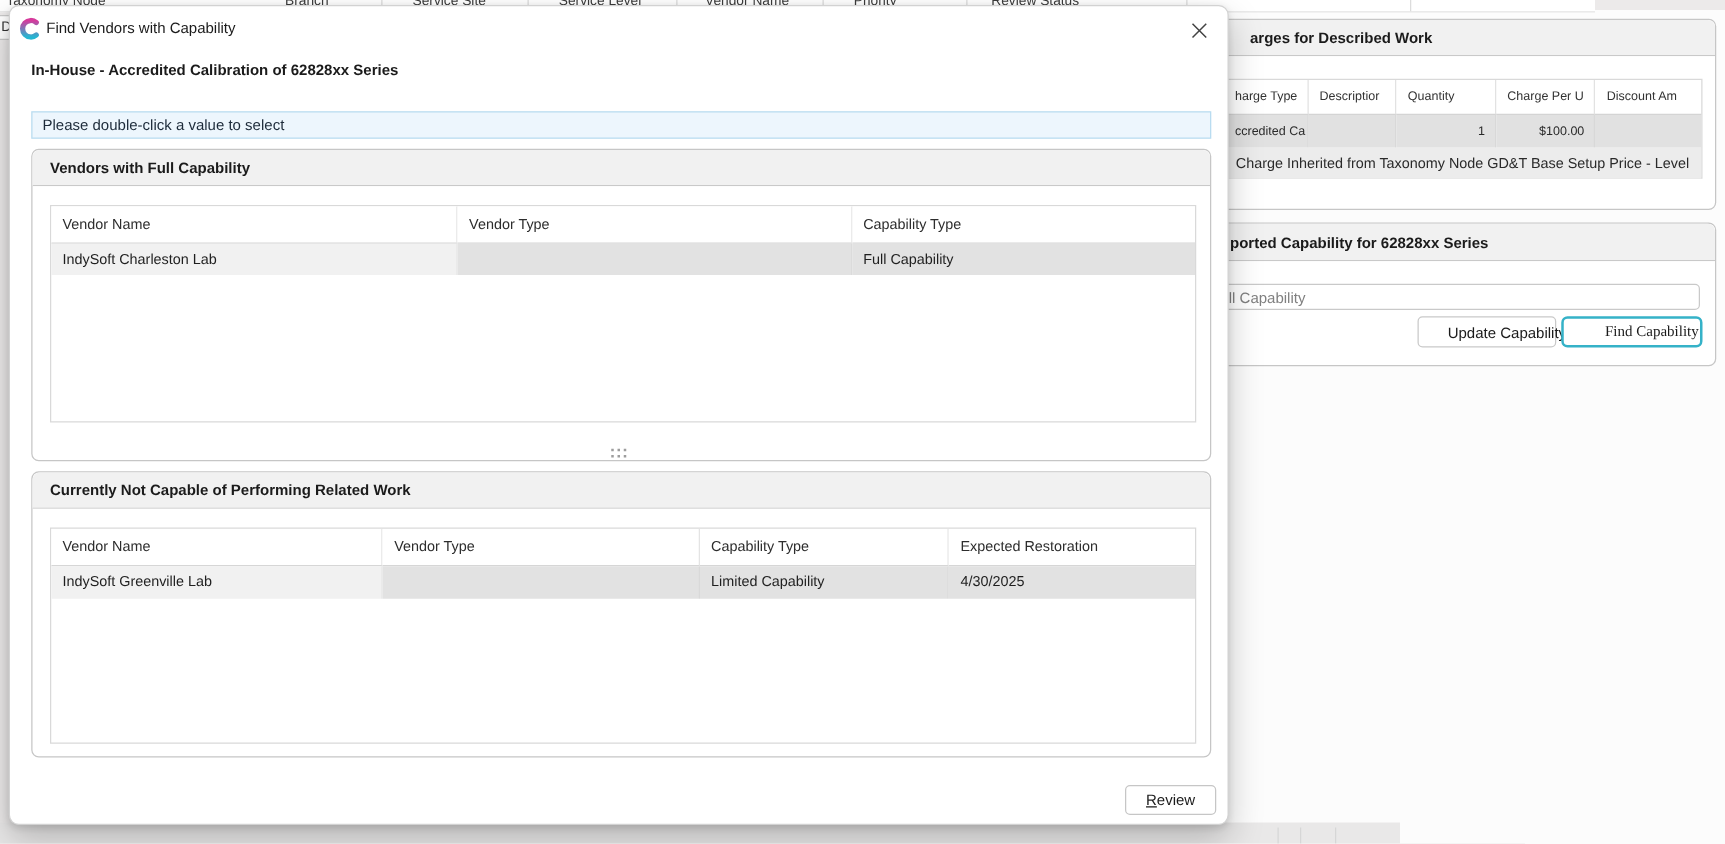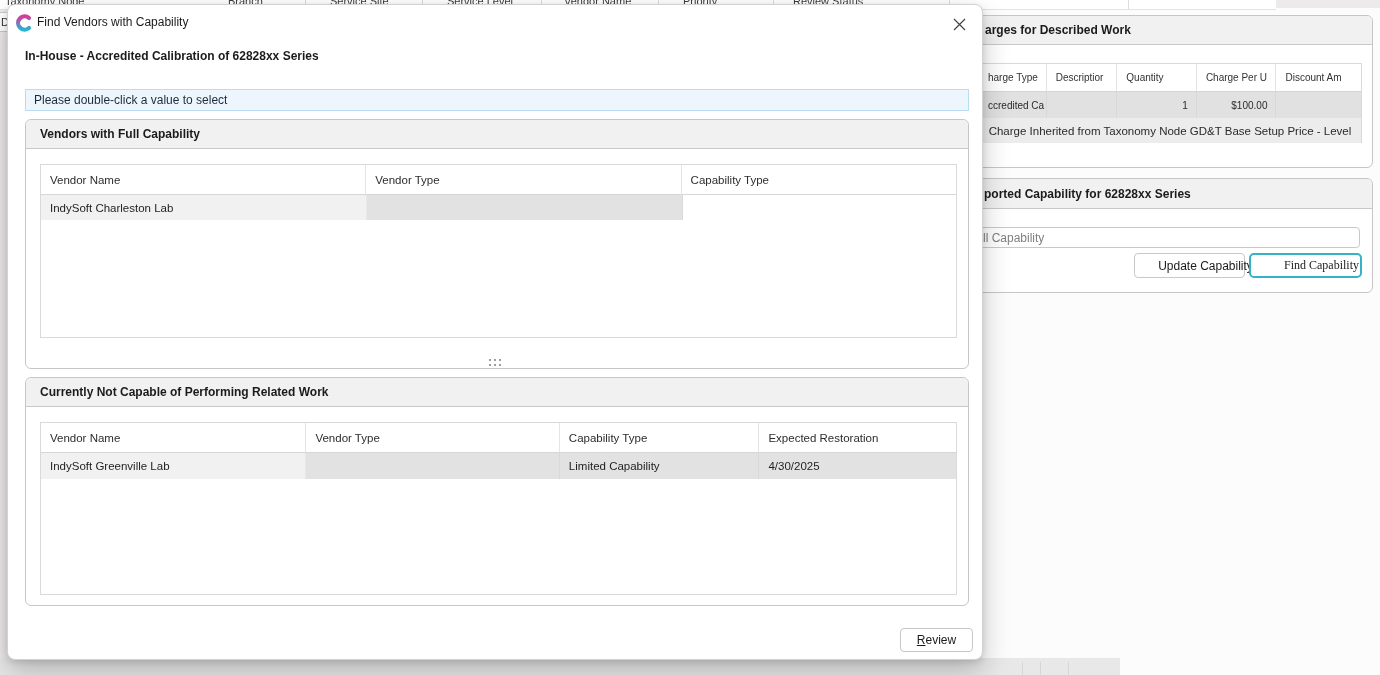--- a/index.html
+++ b/index.html
@@ -84,21 +84,21 @@
     <i class="vsep" style="left:658px"></i>
       <i class="vsep" style="left:773px"></i>
       <i class="vsep" style="left:949px"></i>
     <i class="vsep" style="left:1128px"></i>
   </div>
 
   <div class="abs left-frag">D</div>
 
   <div class="groupbox" style="left:962px; top:15px; width:411px; height:153px; z-index:1;">
     <div class="gb-head">
-      <span class="gb-title" style="margin-left:22px">arges for Described Work</span>
+      <span class="gb-title" style="margin-left:37px">arges for Described Work</span>
     </div>
   </div>
   <div class="mini-grid" style="left:978px; top:63px; width:384px; height:80px; z-index:1;">
     <div class="mg-row mg-head">
       <div class="mg-cell" style="width:68px">harge Type</div>
       <div class="mg-cell" style="width:71px">Descriptior</div>
       <div class="mg-cell" style="width:80px">Quantity</div>
       <div class="mg-cell" style="width:80px">Charge Per U</div>
       <div class="mg-cell" style="width:85px; border-right:none">Discount Am</div>
     </div>
@@ -155,20 +155,21 @@
       </div>
       <div class="grid t1" style="left:14px; top:44px; width:917px; height:174px;">
         <div class="g-row g-head">
           <div class="g-cell t1c1">Vendor Name</div>
           <div class="g-cell t1c2">Vendor Type</div>
           <div class="g-cell t1c3">Capability Type</div>
         </div>
         <div class="g-row g-data">
           <div class="g-cell first t1c1">IndySoft Charleston Lab</div>
           <div class="g-cell t1c2"></div>
+          <div class="g-cell t1c3">Full Capability</div>
         </div>
       </div>
     </div>
 
     <div class="abs splitter">
       <i></i>
         <i></i>
         <i></i>
         <i></i>
         <i></i>

